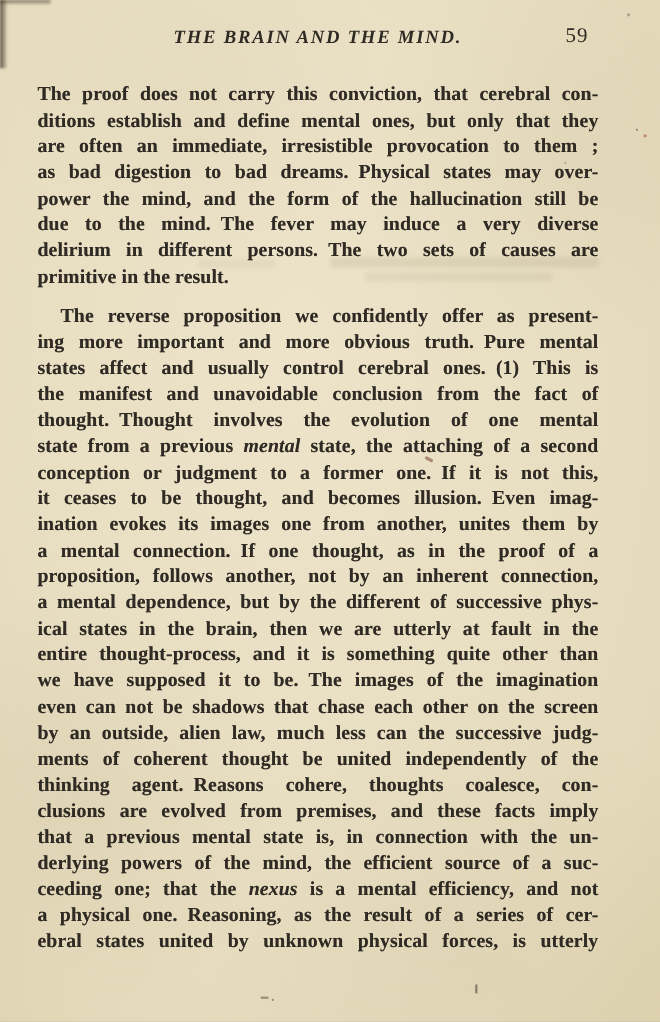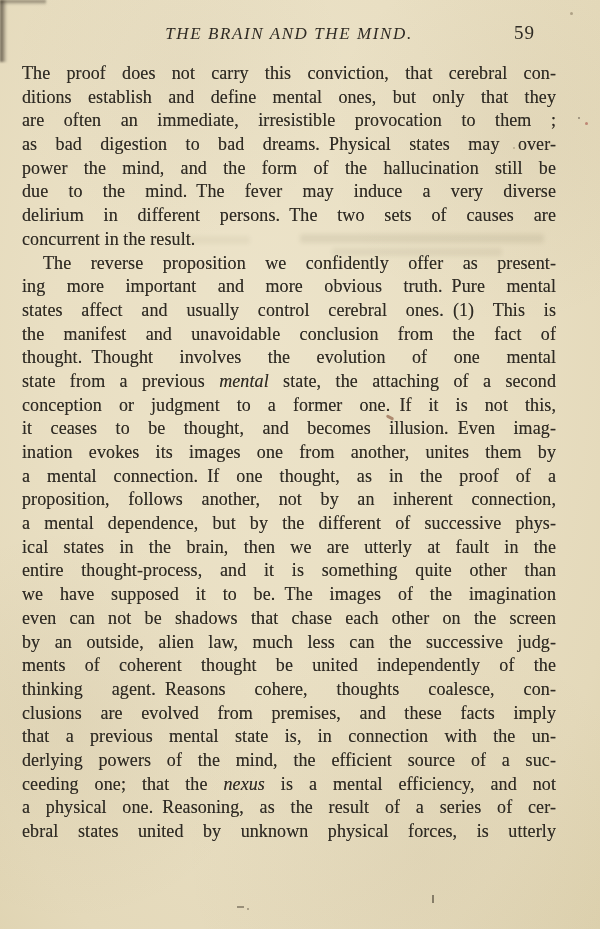--- a/index.html
+++ b/index.html
@@ -31,36 +31,36 @@
   .edge-top {
     position:absolute; left:0; top:0; width:46px; height:5px;
     background:linear-gradient(to bottom, rgba(45,38,28,0.55), rgba(45,38,28,0));
     filter:blur(1px);
   }
   
   #header { position:absolute; left:22px; top:22px; width:534px; height:26px; }
   #running-title {
     position:absolute; left:0; right:0; top:2px;
     text-align:center;
-    font-style:italic; font-weight:normal;
+    font-style:italic; font-weight:bold;
     font-size:17px; letter-spacing:1.6px;
     white-space:nowrap;
   }
   #page-number {
     position:absolute; right:21px; top:0;
     font-size:19px; letter-spacing:1px;text-align:right;
   }
   
   #page-body {
     position:absolute; left:22px; top:62px; width:534px;
     font-size:18px; line-height:23.7px;
     letter-spacing:0.1px;
     text-shadow:0 0 0.5px rgba(47,43,36,0.55);
   }
-  .paragraph { margin:0; }
+  .paragraph { margin:12px;font-weight:bold; }
   .line {
     text-align:justify;
     text-align-last:justify;
     white-space:normal;
     height:23.7px;
     overflow:visible;
   }
   .line.flush { text-align-last:left; }
   .paragraph.indented .line:first-child { text-indent:21px; }
   .line i { font-style:italic; }
@@ -117,21 +117,21 @@
 
   <div id="page-body">
       <div class="paragraph">
         <div class="line">The proof does not carry this conviction, that cerebral con-</div>
         <div class="line">ditions establish and define mental ones, but only that they</div>
         <div class="line">are often an immediate, irresistible provocation to them ;</div>
         <div class="line">as bad digestion to bad dreams. Physical states may over-</div>
         <div class="line">power the mind, and the form of the hallucination still be</div>
         <div class="line">due to the mind. The fever may induce a very diverse</div>
         <div class="line">delirium in different persons. The two sets of causes are</div>
-        <div class="line flush">concurrent in the result.</div>
+        <div class="line flush">primitive in the result.</div>
       </div>
       <div class="paragraph indented">
         <div class="line">The reverse proposition we confidently offer as present-</div>
         <div class="line">ing more important and more obvious truth. Pure mental</div>
         <div class="line">states affect and usually control cerebral ones. (1) This is</div>
         <div class="line">the manifest and unavoidable conclusion from the fact of</div>
         <div class="line">thought. Thought involves the evolution of one mental</div>
         <div class="line">state from a previous <i>mental</i> state, the attaching of a second</div>
         <div class="line">conception or judgment to a former one. If it is not this,</div>
         <div class="line">it ceases to be thought, and becomes illusion. Even imag-</div>

